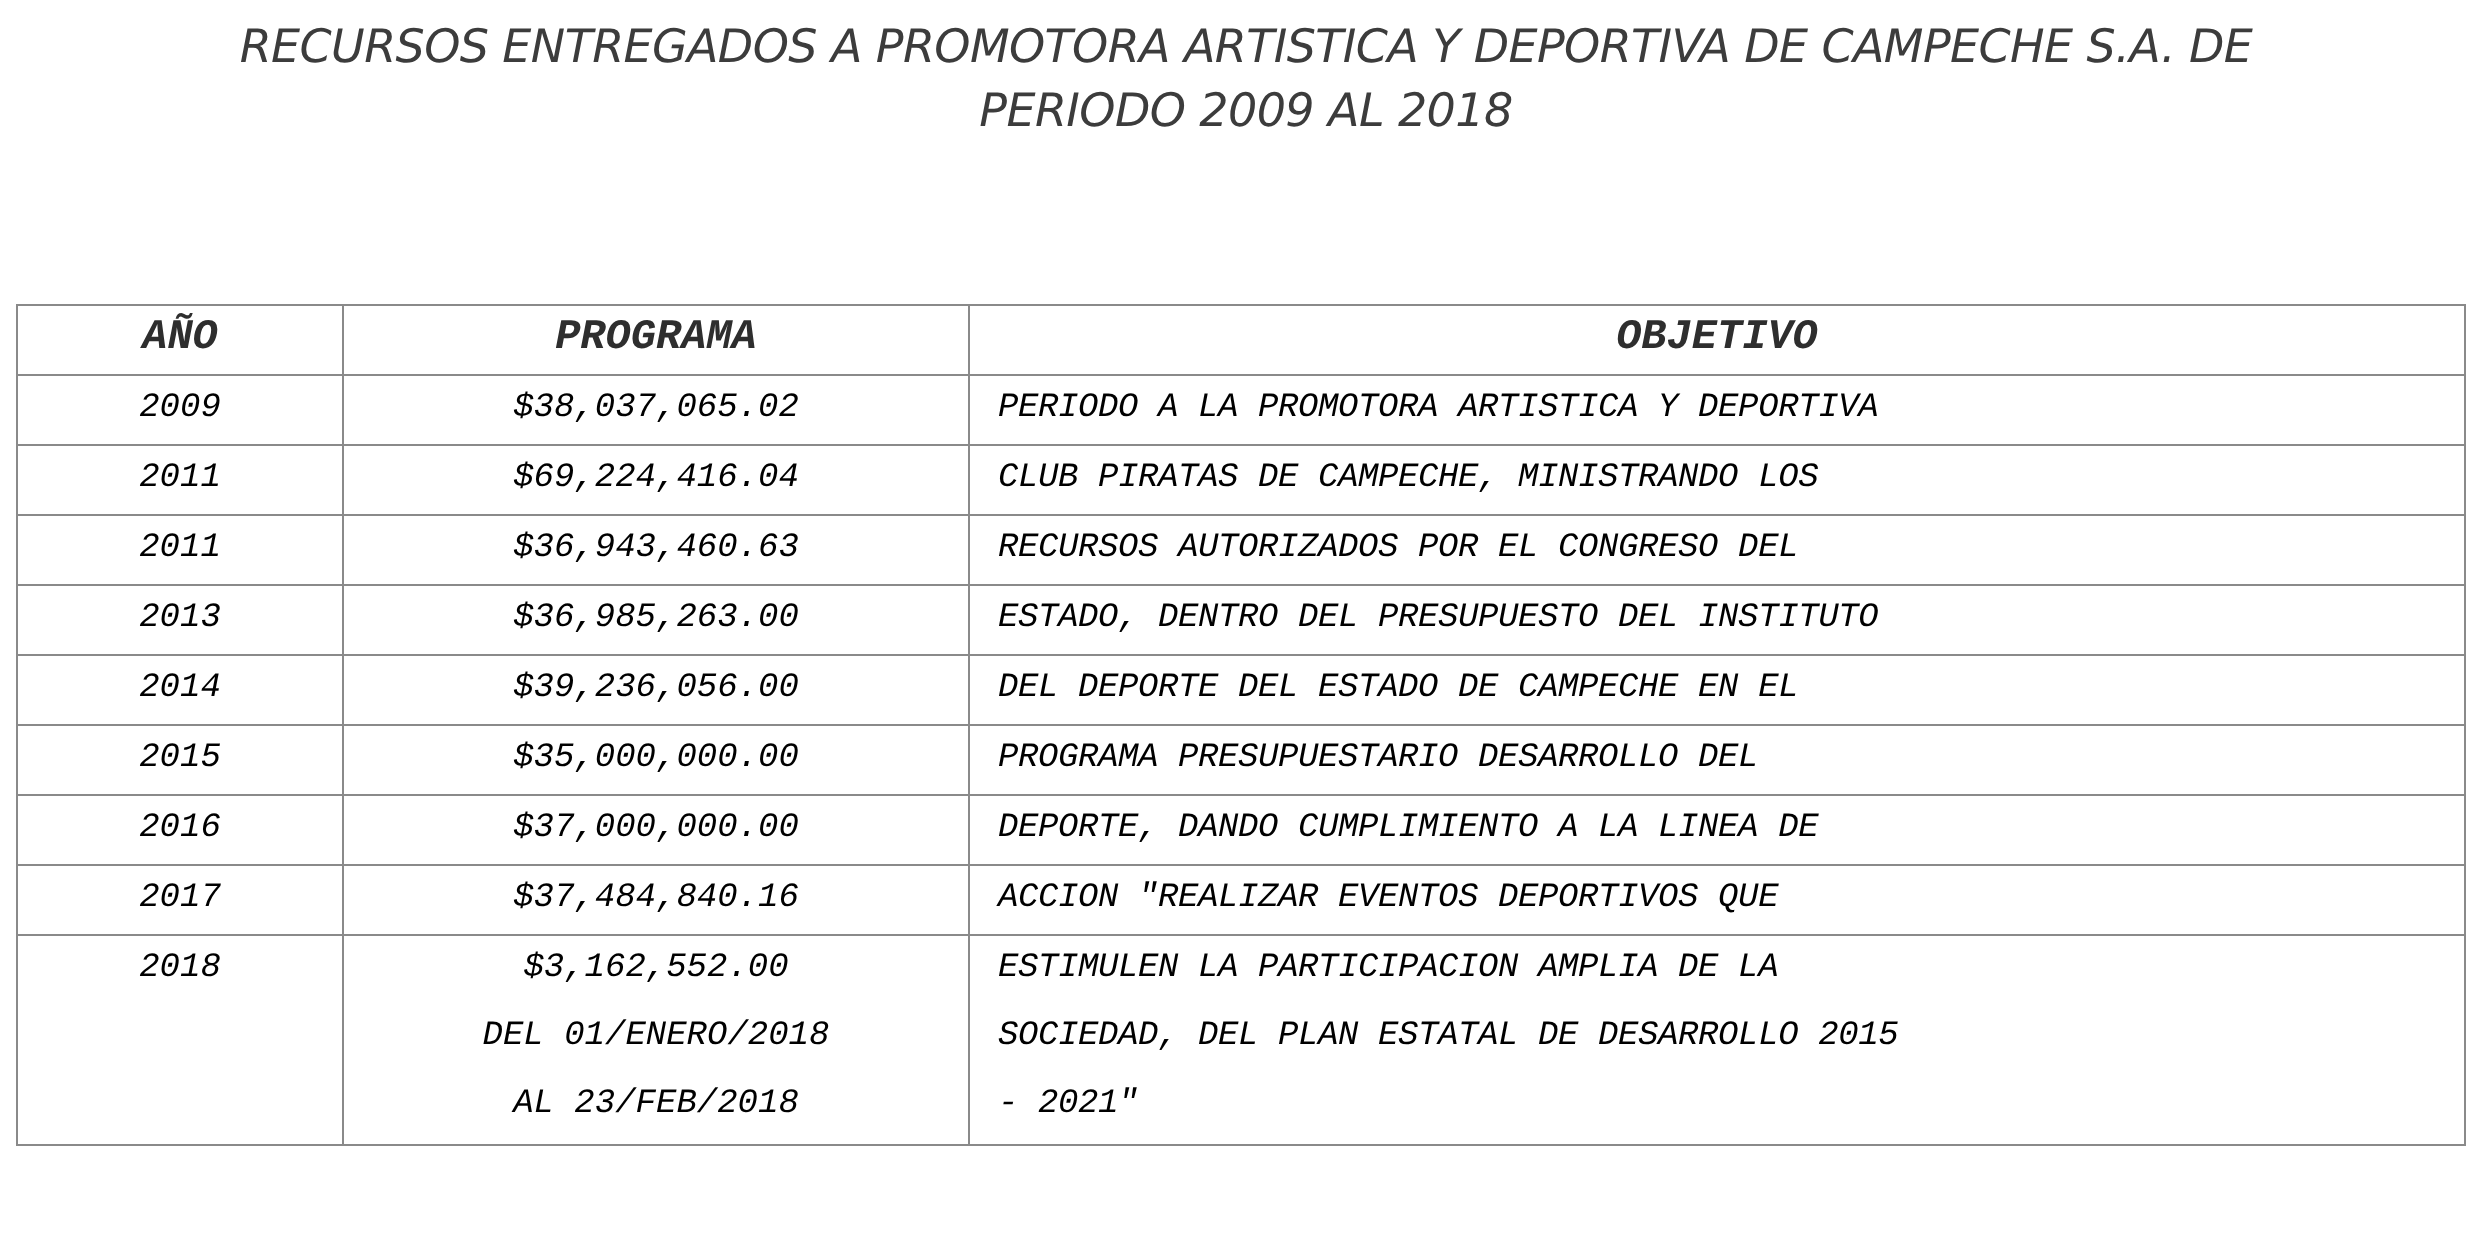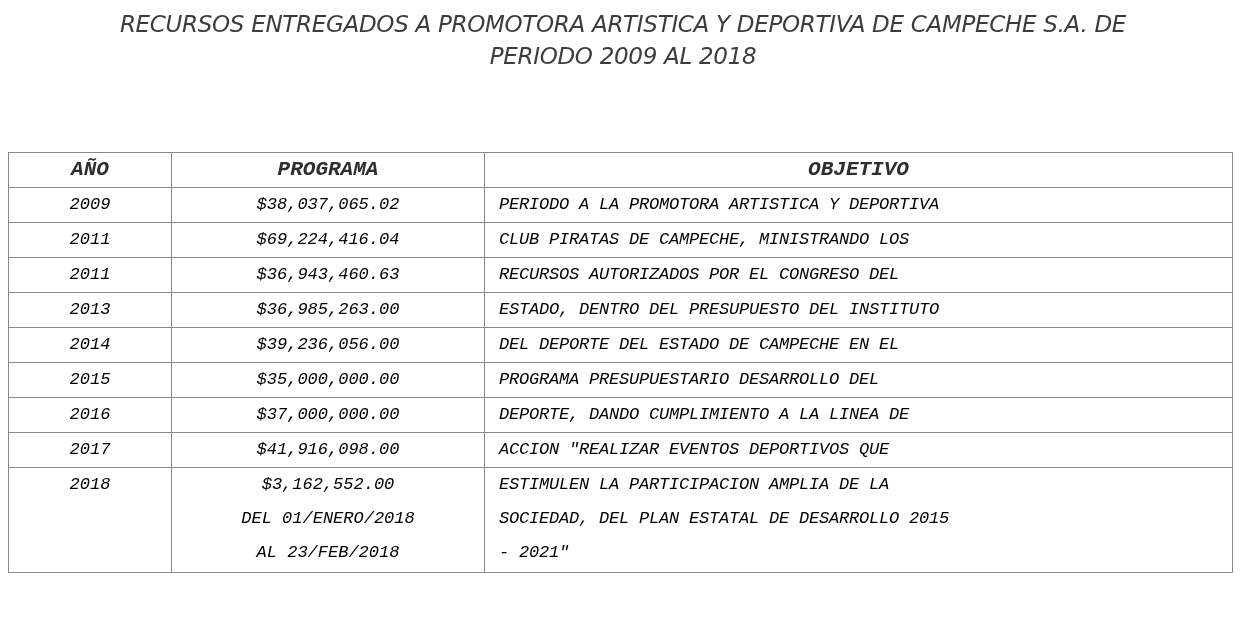--- a/index.html
+++ b/index.html
@@ -125,21 +125,21 @@
       <td class="amount">$35,000,000.00</td>
       <td class="obj">PROGRAMA  PRESUPUESTARIO DESARROLLO DEL</td>
     </tr>
     <tr>
       <td class="year">2016</td>
       <td class="amount">$37,000,000.00</td>
       <td class="obj">DEPORTE, DANDO CUMPLIMIENTO A LA LINEA DE</td>
     </tr>
     <tr>
       <td class="year">2017</td>
-      <td class="amount">$41,916,098.00</td>
+      <td class="amount">$37,484,840.16</td>
       <td class="obj">ACCION "REALIZAR EVENTOS DEPORTIVOS QUE</td>
     </tr>
     <tr class="last-row">
       <td class="year">2018</td>
       <td class="amount">
         <span class="line">$3,162,552.00</span>
         <span class="line">DEL 01/ENERO/2018</span>
         <span class="line">AL 23/FEB/2018</span>
       </td>
       <td class="obj">

